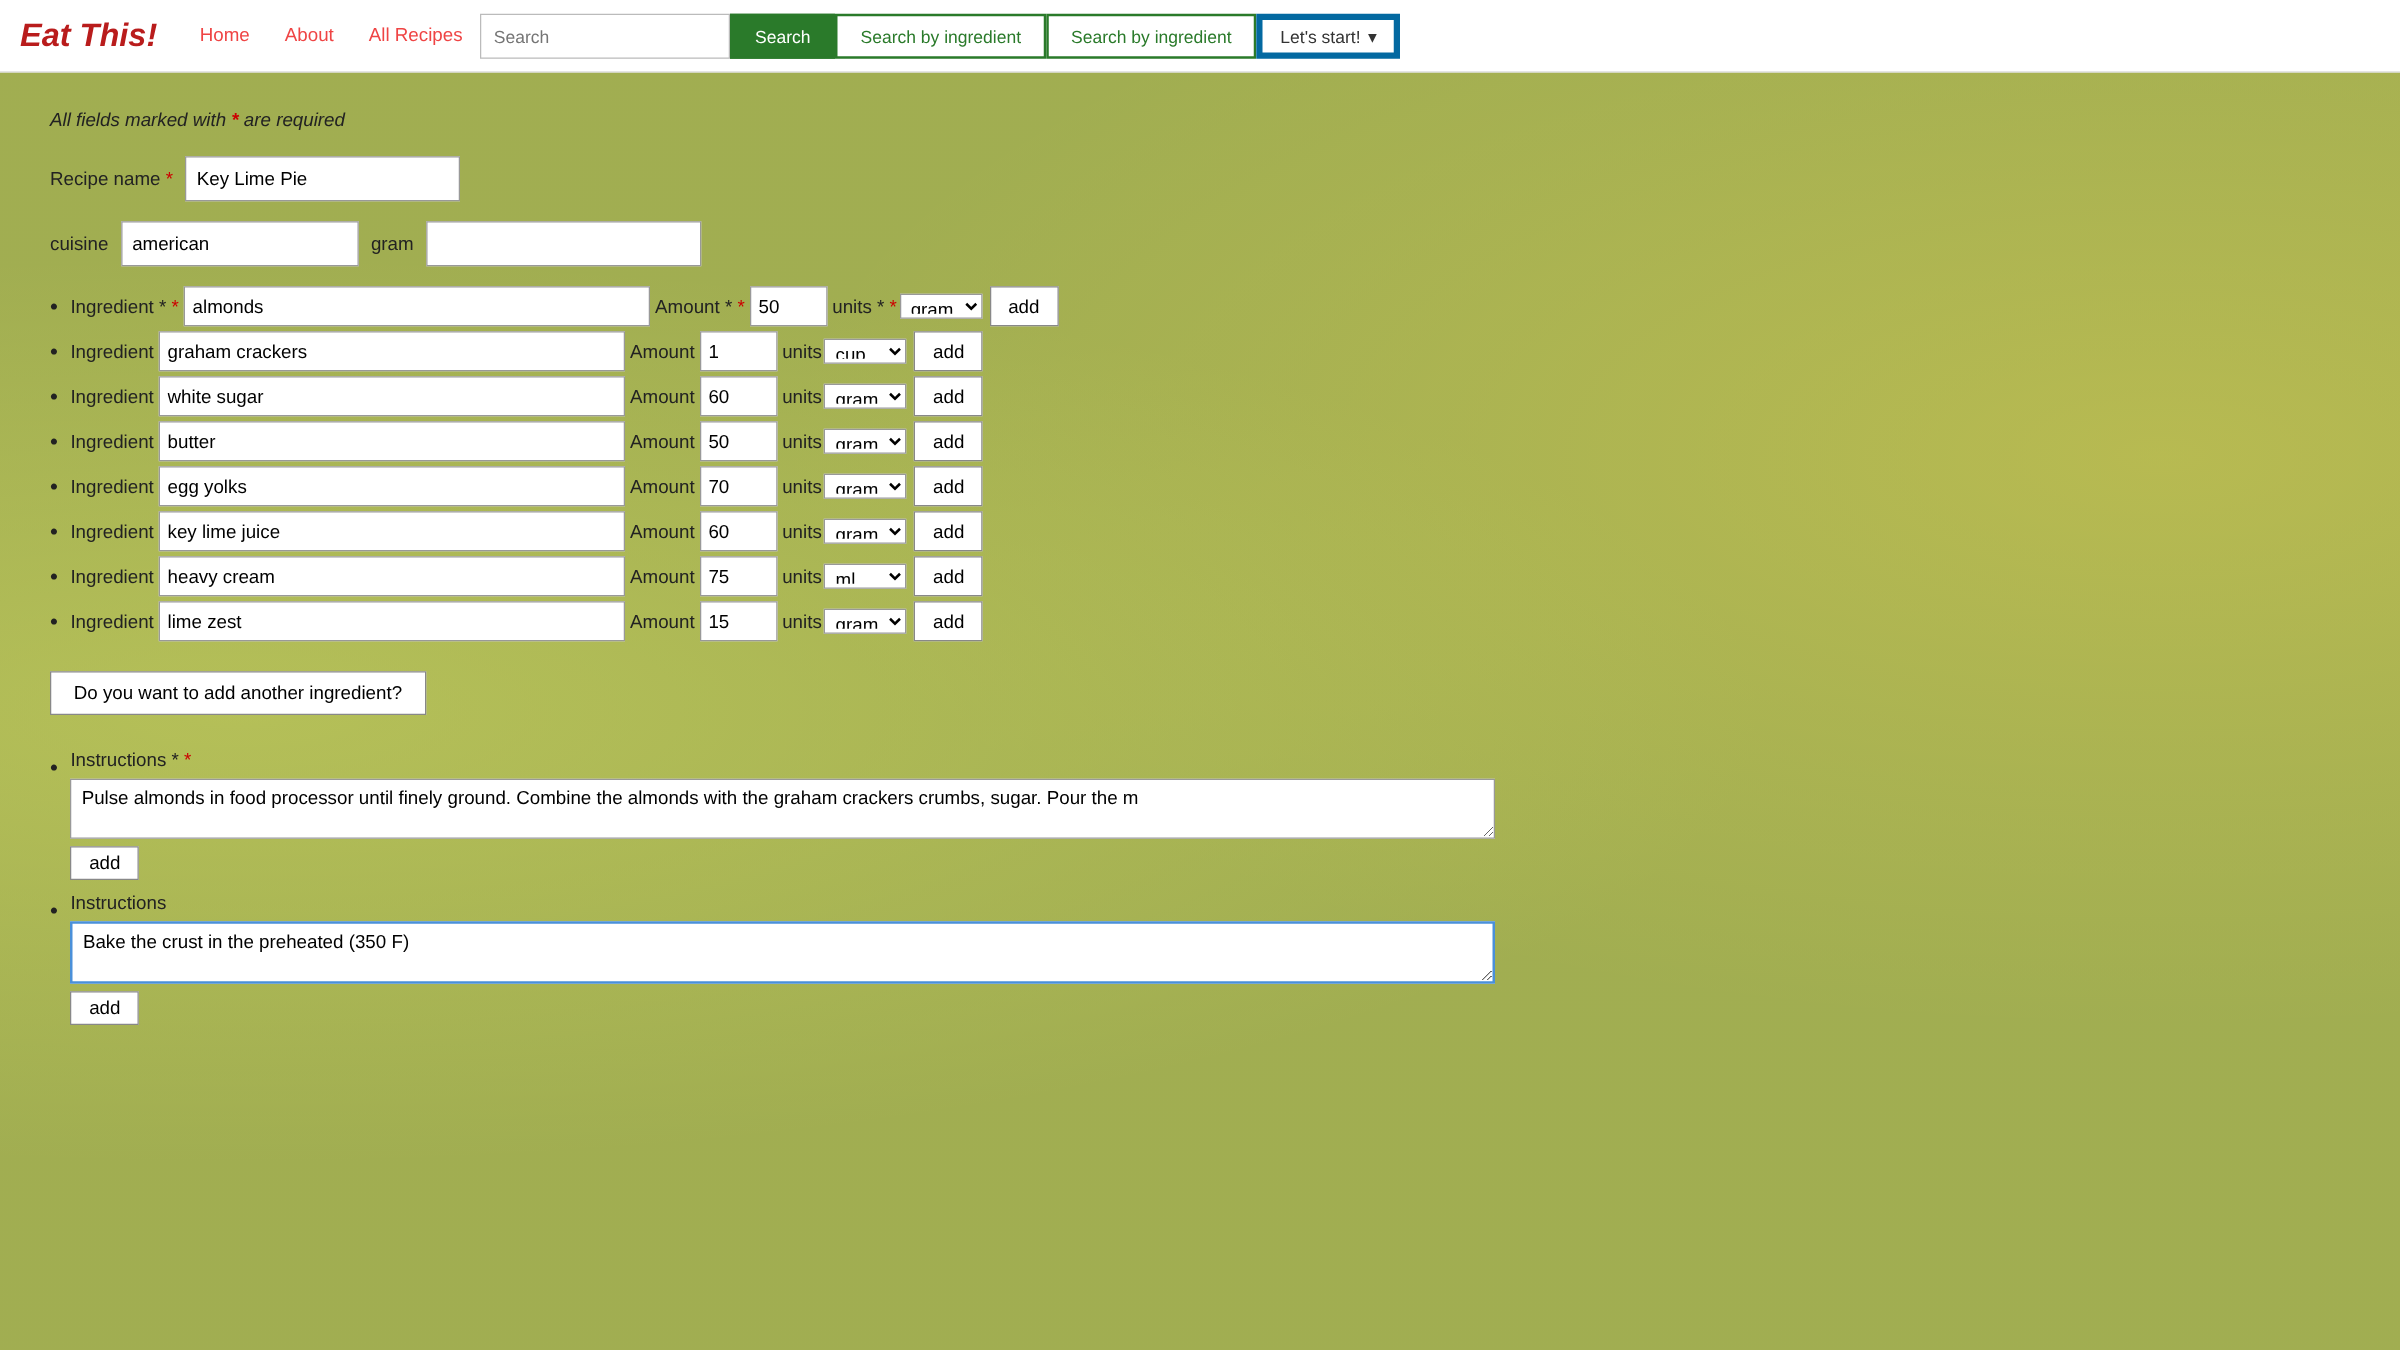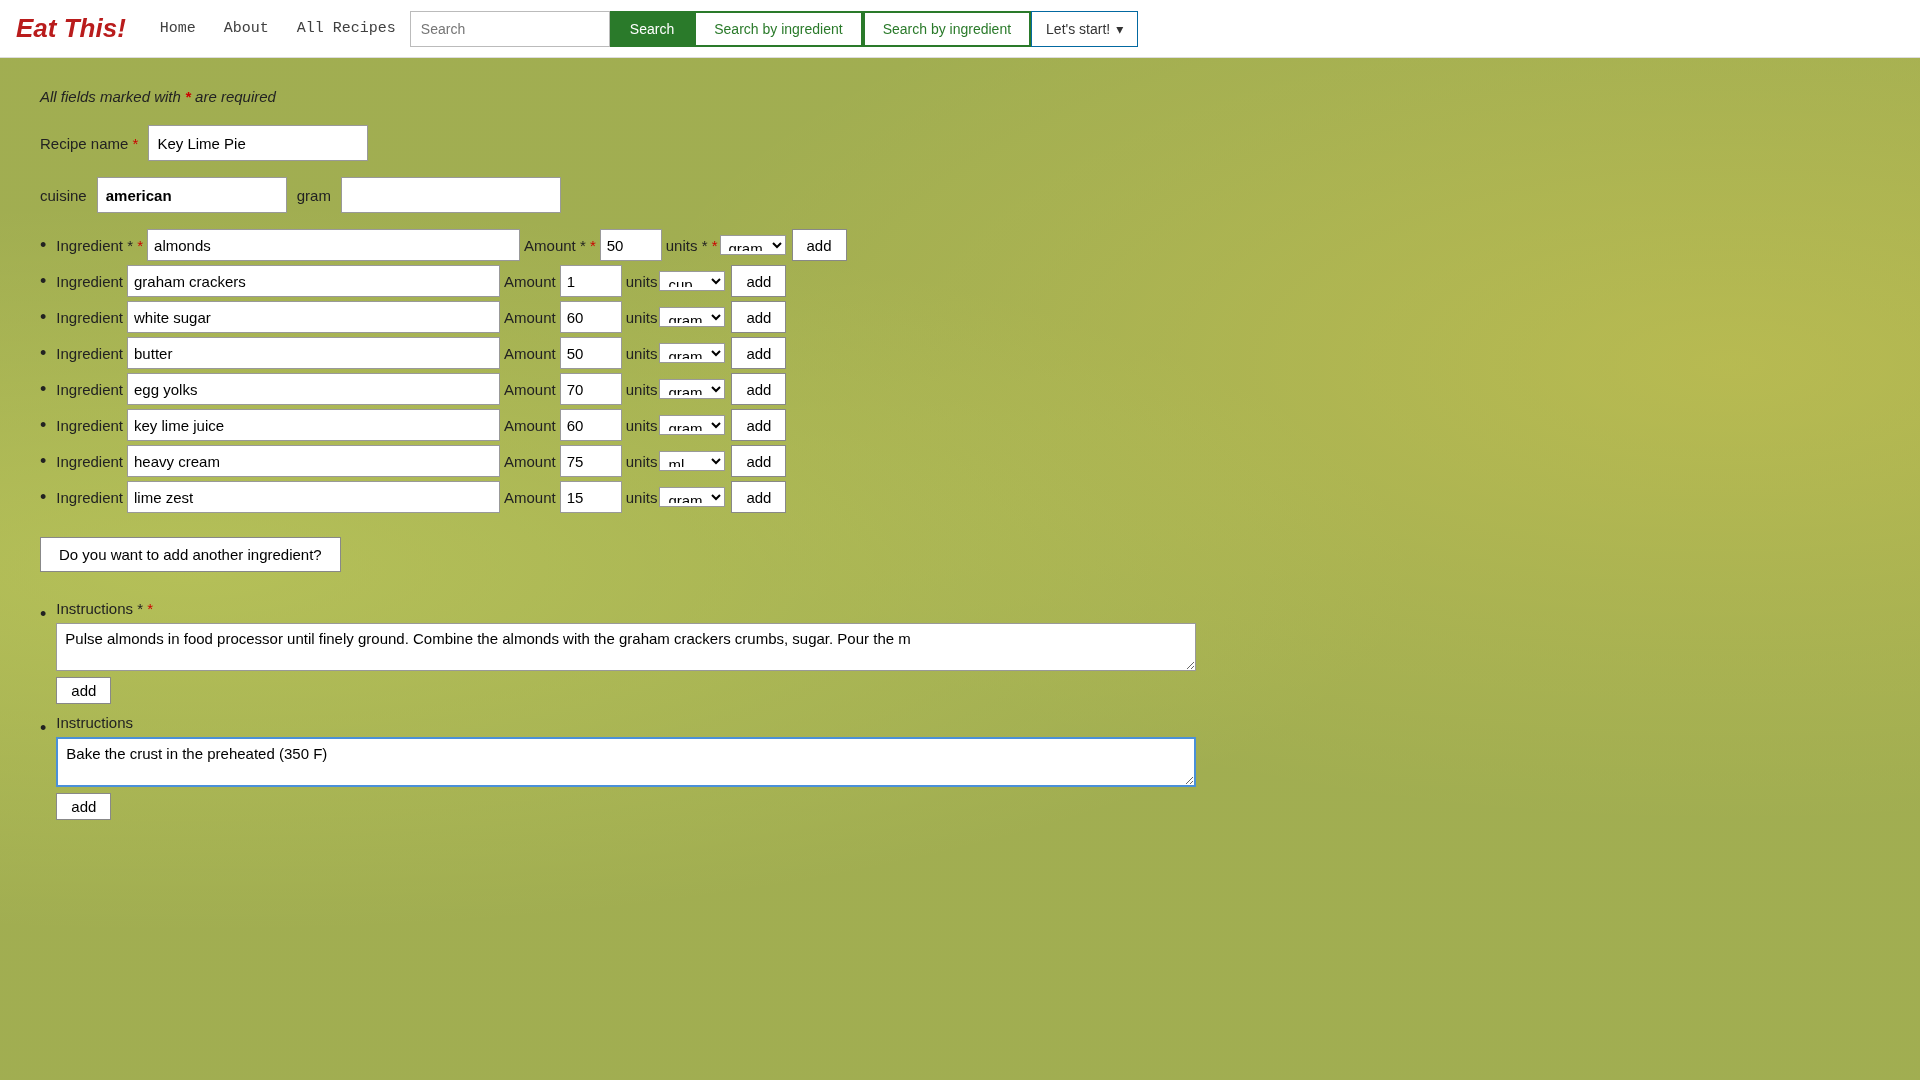--- a/index.html
+++ b/index.html
@@ -28,27 +28,26 @@
       font-size: 26px;
       font-weight: bold;
       color: #b91c1c;
       margin-right: 20px;
       white-space: nowrap;
     }
     .nav-logo span {
       font-style: italic;
     }
     .nav-link {
-      color: #404040;
+      color: #ef4444;
       text-decoration: none;
       padding: 0 14px;
       font-size: 15px;
       cursor: pointer;
       white-space: nowrap;
-      font-family: Liberation Mono, monospace;
     }
     .nav-search-input {
       border: 1px solid #bbb;
       border-radius: 0;
       padding: 5px 10px;
       font-size: 14px;
       width: 200px;
       height: 36px;
     }
     .nav-btn-green-solid {
@@ -67,21 +66,21 @@
       border: 2px solid #2a7a2a;
       padding: 5px 18px;
       font-size: 14px;
       cursor: pointer;
       height: 36px;
       white-space: nowrap;
     }
     .nav-dropdown-btn {
       background: #fff;
       color: #333;
-      border: 1px solid #0369a1;
+      border: 5px solid #0369a1;
       padding: 5px 14px;
       font-size: 14px;
       cursor: pointer;
       height: 36px;
       white-space: nowrap;
       display: flex;
       align-items: center;
       gap: 6px;
     }
 
@@ -139,21 +138,21 @@
       color: #cc0000;
     }
     .form-input {
       border: 1px solid #999;
       padding: 6px 8px;
       font-size: 15px;
       background: #fff;
       height: 36px;
     }
     .input-recipe-name { width: 220px; }
-    .input-cuisine { width: 190px; font-weight: bold; }
+    .input-cuisine { width: 190px; }
     .input-diet { width: 220px; }
 
     
     .ingredients-section {
       margin-top: 10px;
       margin-bottom: 10px;
     }
     .ingredient-row {
       display: flex;
       align-items: center;

